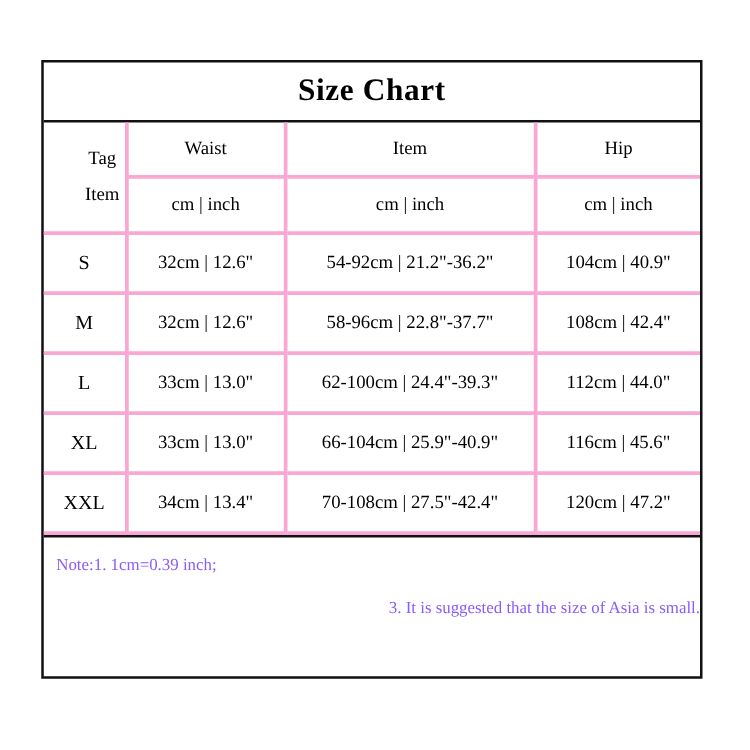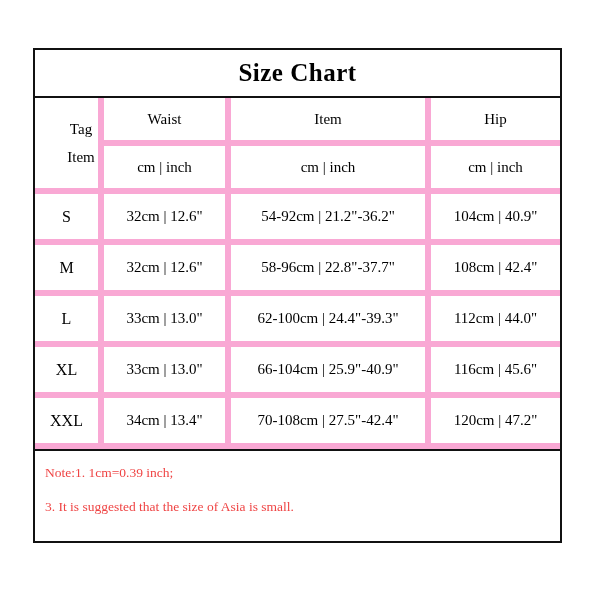--- a/index.html
+++ b/index.html
@@ -50,21 +50,21 @@
   }
 
   
   table.size-table {
     width: 100%;
     border-collapse: collapse;
     table-layout: fixed;
   }
   table.size-table td,
   table.size-table th {
-    border: 6px solid #f9a8d4;
+    border: 3px solid #f9a8d4;
     text-align: center;
     vertical-align: middle;
     font-size: 15px;
     font-weight: normal;
     padding: 0;
   }
   
   table.size-table tr > td:first-child,
   table.size-table tr > th:first-child { border-left: none; }
   table.size-table tr > td:last-child,
@@ -100,29 +100,29 @@
   }
   tbody tr.data-row > td.size-label {
     font-size: 16px;
   }
 
   
   #notes {
     box-sizing: border-box;
     border-top: 2px solid #111111;
     padding: 14px 0 0 10px;
-    color: #ef4444;
+    color: #8b5cf6;
     font-size: 13.5px;
   }
   .note-line {
     margin: 0 0 18px 0;
     line-height: 1.2;
     white-space: nowrap;
   }
-  .note-line:last-child { margin-bottom: 8px; }
+  .note-line:last-child { margin-bottom: 8px; text-align: right; }
 </style>
 </head>
 <body>
 
 <div id="page">
 
   <div id="chart-frame">
 
     <div class="title-row">
       <div class="title-text">Size Chart</div>

